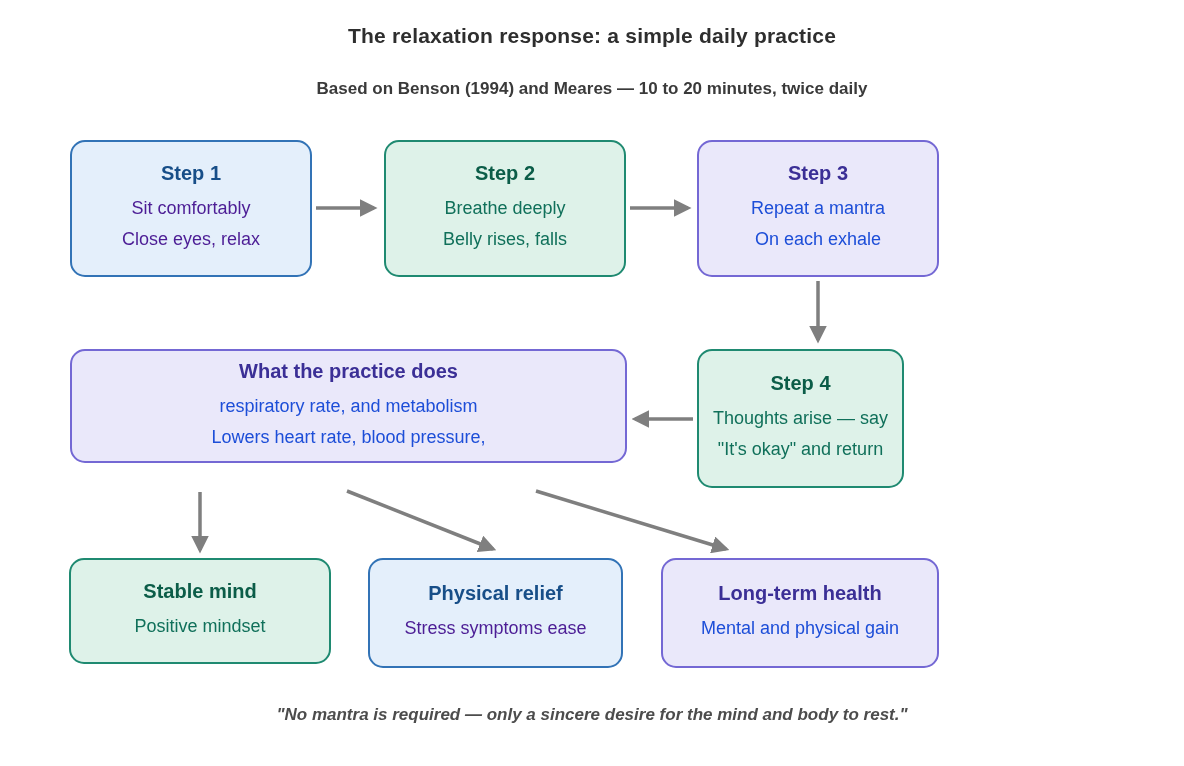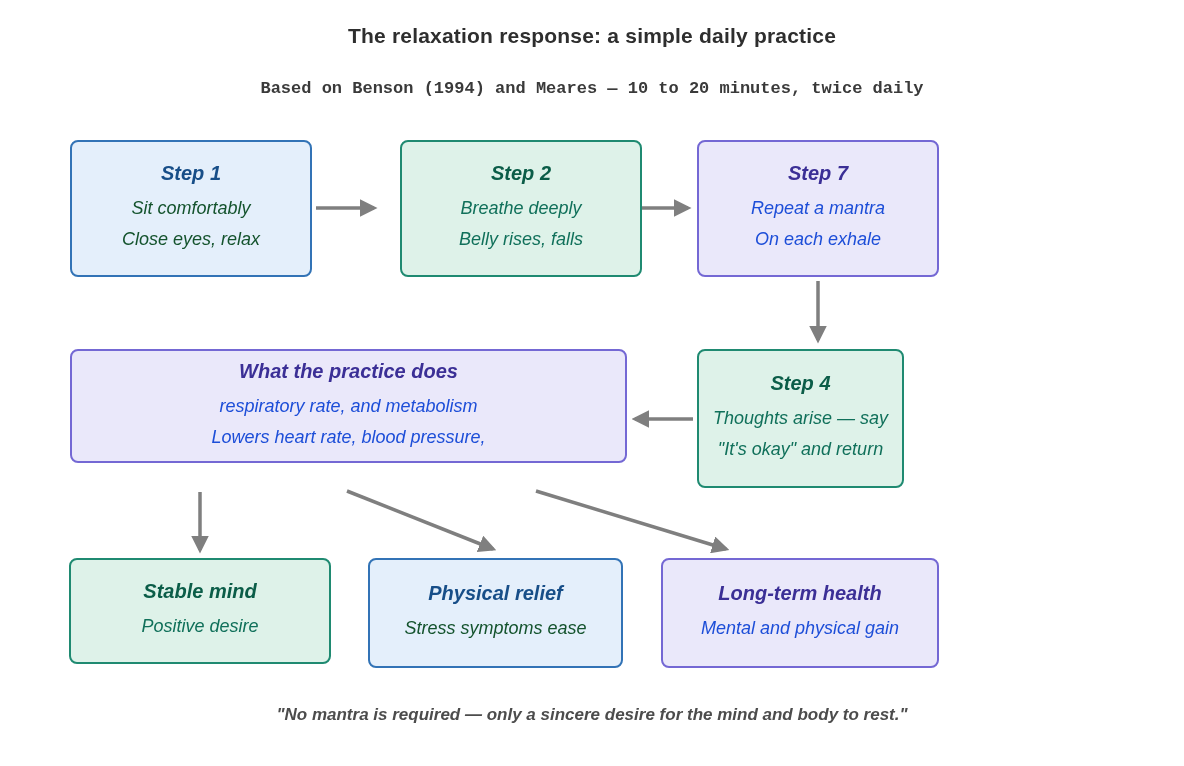--- a/index.html
+++ b/index.html
@@ -28,47 +28,45 @@
   }
   .diagram-subtitle {
     position: absolute;
     top: 79px;
     left: 0;
     width: 100%;
     text-align: center;
     font-size: 17px;
     font-weight: 700;
     color: #3a3a3a;
-    font-family: Liberation Mono, monospace;
   }
   .node {
     position: absolute;
     box-sizing: border-box;
-    border-radius: 8px;
+    border-radius: 15px;
     border: 2px solid;
     display: flex;
     flex-direction: column;
     align-items: center;
     justify-content: center;
     text-align: center;
     padding: 1px 10px;
-    font-style: italic;
   }
   .node .node-title {
     font-size: 20px;
     font-weight: 700;
     margin-bottom: 8px;
   }
   .node .node-line {
     font-size: 18px;
     line-height: 31px;
   }
   .node.blue   { background: #e4effb; border-color: #3273b6; }
   .node.blue   .node-title { color: #174e88; }
-  .node.blue   .node-line  { color: #14532d; }
+  .node.blue   .node-line  { color: #4c1d95; }
   .node.green  { background: #def2e9; border-color: #1f8a71; }
   .node.green  .node-title { color: #0b5d48; }
   .node.green  .node-line  { color: #10705a; }
   .node.purple { background: #eae8fa; border-color: #7468d4; }
   .node.purple .node-title { color: #3b2f96; }
   .node.purple .node-line  { color: #1d4ed8; }
 
   .edges-layer {
     position: absolute;
     top: 0;
@@ -111,47 +109,47 @@
     <line x1="347" y1="491" x2="493" y2="549" stroke="#7f7f7f" stroke-width="3.5" marker-end="url(#arrowhead)"></line>
     <line x1="536" y1="491" x2="726" y2="549" stroke="#7f7f7f" stroke-width="3.5" marker-end="url(#arrowhead)"></line>
   </svg>
 
   <div class="node blue" style="left:70px; top:140px; width:242px; height:137px;">
     <div class="node-title">Step 1</div>
     <div class="node-line">Sit comfortably</div>
     <div class="node-line">Close eyes, relax</div>
   </div>
 
-  <div class="node green" style="left:384px; top:140px; width:242px; height:137px;margin-left:16px;">
+  <div class="node green" style="left:384px; top:140px; width:242px; height:137px;">
     <div class="node-title">Step 2</div>
     <div class="node-line">Breathe deeply</div>
     <div class="node-line">Belly rises, falls</div>
   </div>
 
   <div class="node purple" style="left:697px; top:140px; width:242px; height:137px;">
-    <div class="node-title">Step 7</div>
+    <div class="node-title">Step 3</div>
     <div class="node-line">Repeat a mantra</div>
     <div class="node-line">On each exhale</div>
   </div>
 
   <div class="node purple" style="left:70px; top:349px; width:557px; height:114px;">
     <div class="node-title">What the practice does</div>
     <div class="node-line">respiratory rate, and metabolism</div>
     <div class="node-line">Lowers heart rate, blood pressure,</div>
   </div>
 
   <div class="node green" style="left:697px; top:349px; width:207px; height:139px;">
     <div class="node-title">Step 4</div>
     <div class="node-line">Thoughts arise — say</div>
     <div class="node-line">"It's okay" and return</div>
   </div>
 
   <div class="node green" style="left:69px; top:558px; width:262px; height:106px;">
     <div class="node-title">Stable mind</div>
-    <div class="node-line">Positive desire</div>
+    <div class="node-line">Positive mindset</div>
   </div>
 
   <div class="node purple" style="left:661px; top:558px; width:278px; height:110px;">
     <div class="node-title">Long-term health</div>
     <div class="node-line">Mental and physical gain</div>
   </div>
 
   <div class="node blue" style="left:368px; top:558px; width:255px; height:110px;">
     <div class="node-title">Physical relief</div>
     <div class="node-line">Stress symptoms ease</div>

